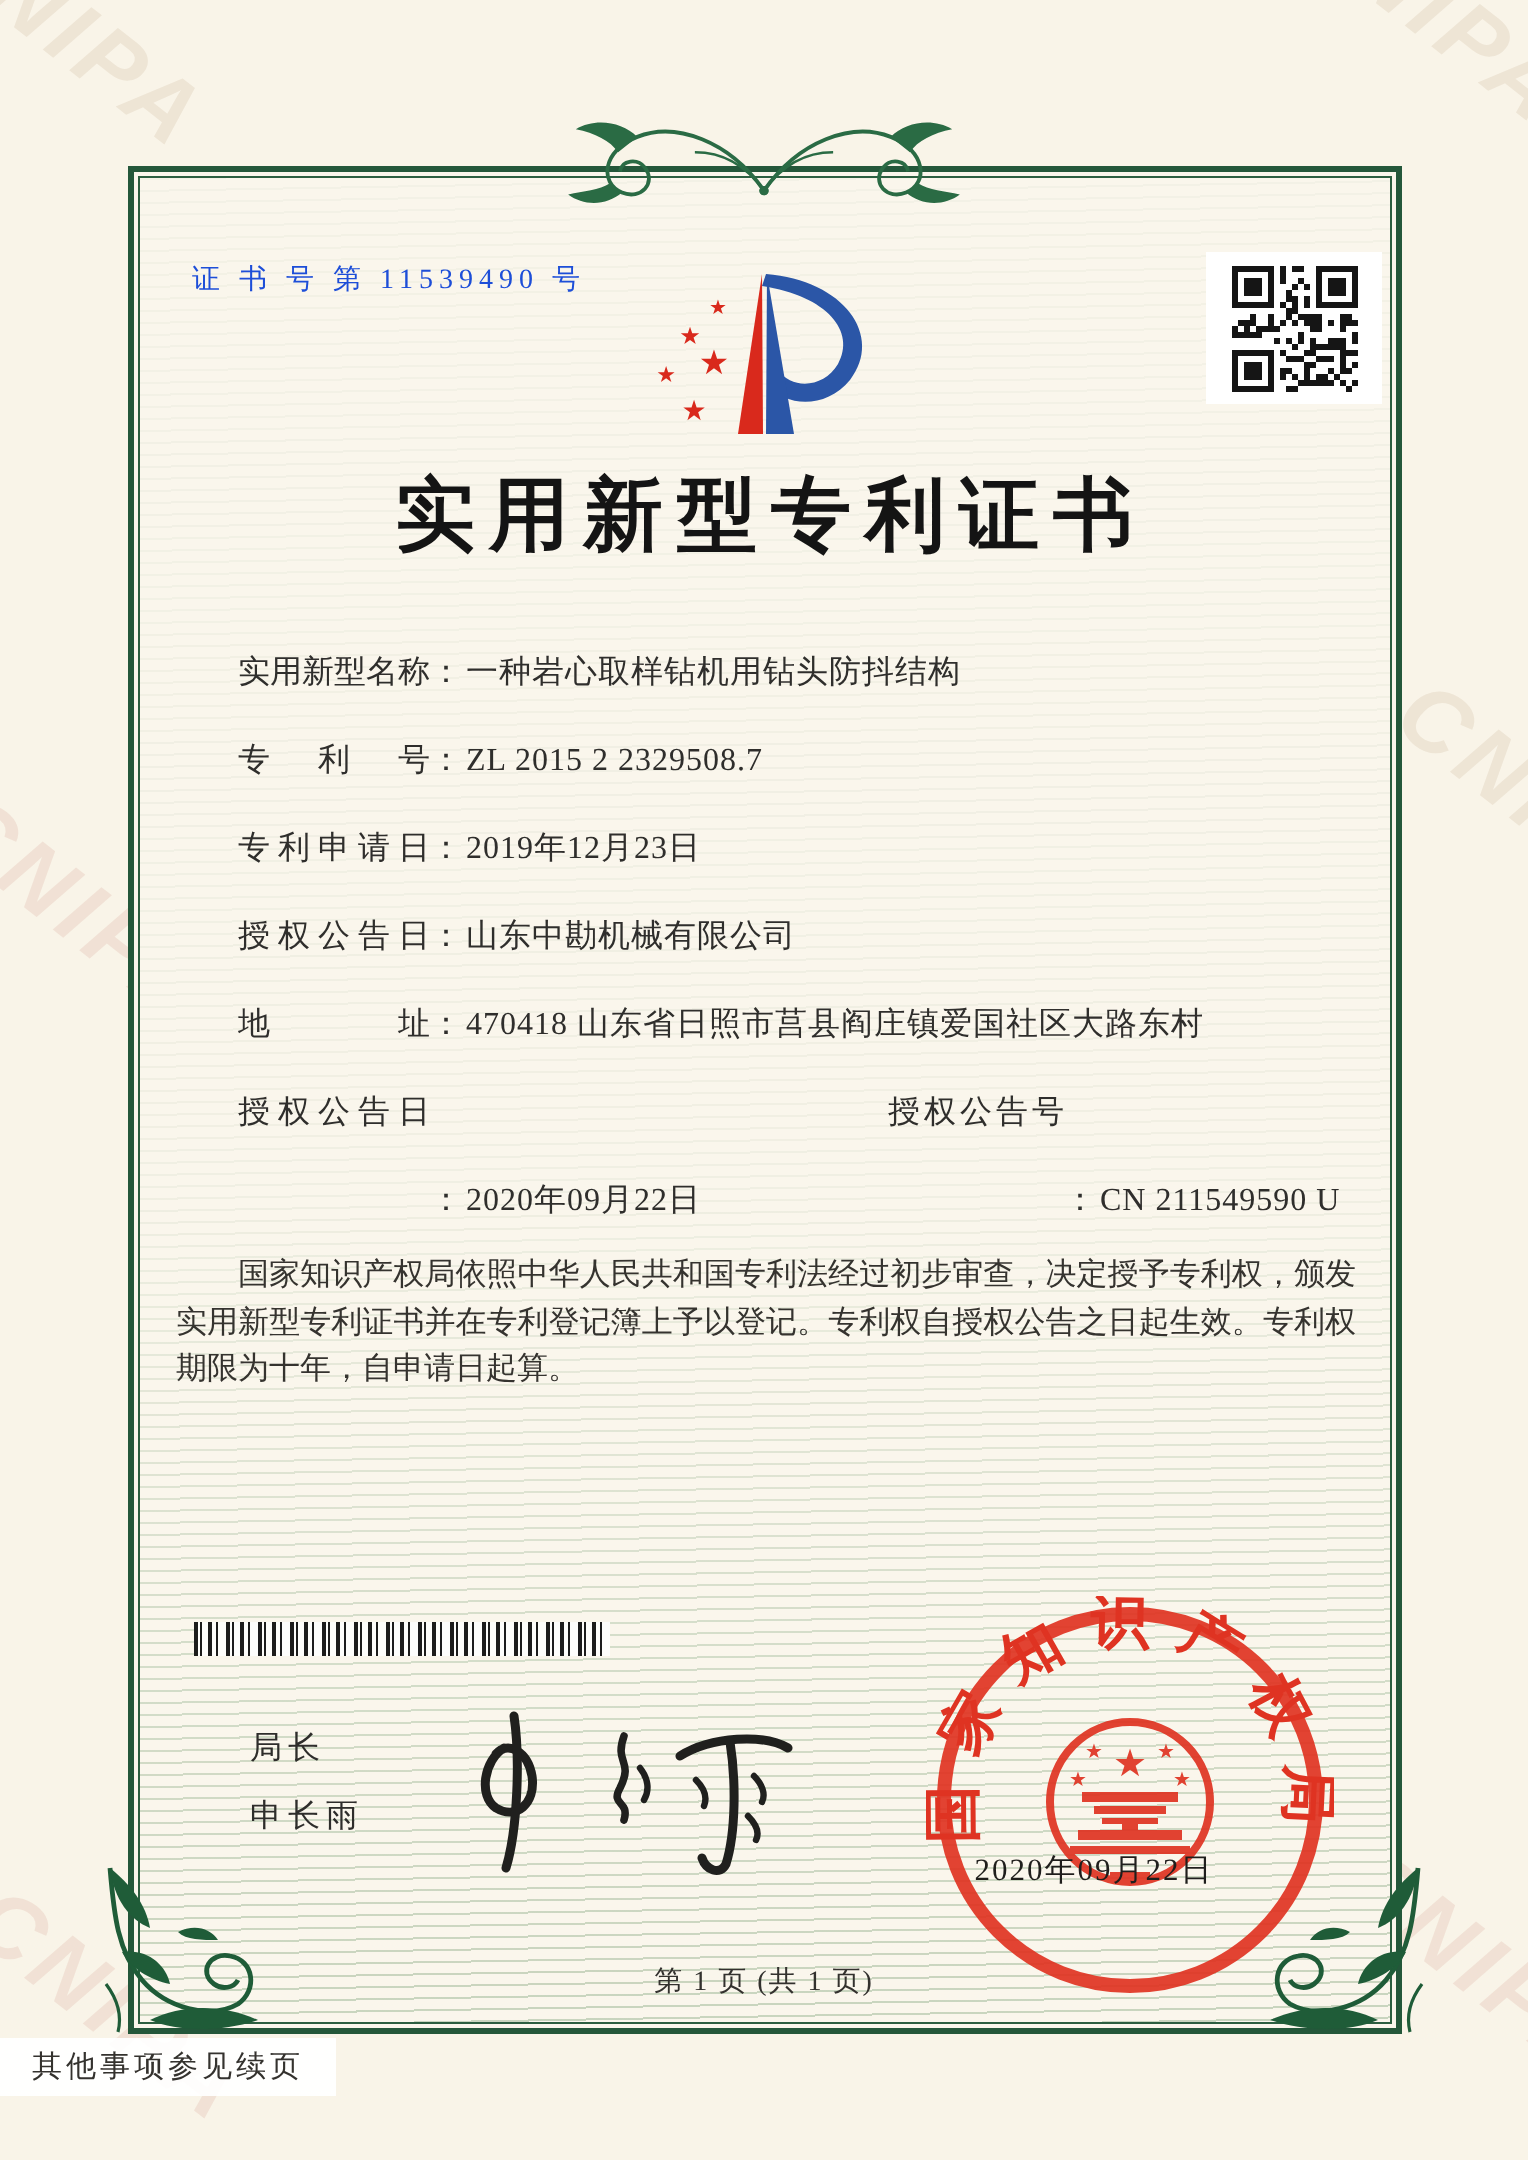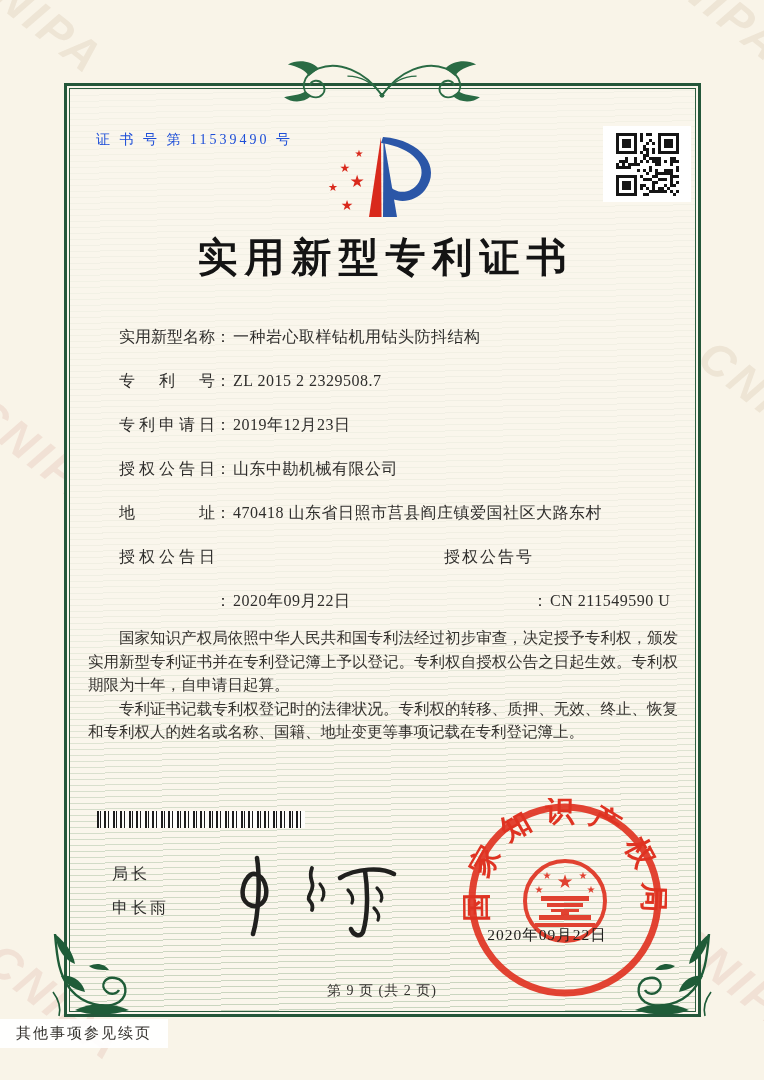--- a/index.html
+++ b/index.html
@@ -84,21 +84,21 @@
     position:absolute;left:97px;top:811px;width:208px;height:17px;
     background-color:#fdfdfb;
     background-image:repeating-linear-gradient(90deg,
       #1c1c1c 0 2px, transparent 2px 3px,
       #1c1c1c 3px 4px, transparent 4px 7px,
       #1c1c1c 7px 9px, transparent 9px 11px,
       #1c1c1c 11px 12px, transparent 12px 16px);
   }
 
   
-  .signer{position:absolute;left:112px;top:864px;font-size:16px;color:#2e2d2b;letter-spacing:3px;}
+  .signer{position:absolute;left:125px;top:864px;font-size:16px;color:#2e2d2b;letter-spacing:3px;}
   .signer div{margin-bottom:13px;}
   .signature{position:absolute;left:224px;top:846px;width:180px;height:92px;}
 
   
   .seal{position:absolute;left:463px;top:798px;width:204px;height:204px;}
   .seal-date{
     position:absolute;left:467px;top:925px;width:160px;
     text-align:center;font-size:15.5px;color:#1f1e1c;letter-spacing:1px;
   }
 
@@ -410,21 +410,20 @@
     <div class="frow">
       <span class="flabel">地址</span><span class="fcolon">：</span><span class="fvalue">470418 山东省日照市莒县阎庄镇爱国社区大路东村</span>
     </div>
     <div class="frow">
       <span class="flabel">授权公告日</span><span class="fcolon">：</span><span class="fvalue w1">2020年09月22日</span><span class="flabel narrow">授权公告号</span><span class="fcolon">：</span><span class="fvalue">CN 211549590 U</span>
     </div>
   </div>
 
   <div class="paras">
     <p>国家知识产权局依照中华人民共和国专利法经过初步审查，决定授予专利权，颁发实用新型专利证书并在专利登记簿上予以登记。专利权自授权公告之日起生效。专利权期限为十年，自申请日起算。</p>
-    <p>专利证书记载专利权登记时的法律状况。专利权的转移、质押、无效、终止、恢复和专利权人的姓名或名称、国籍、地址变更等事项记载在专利登记簿上。</p>
   </div>
 
   <div class="barcode"></div>
 
   <div class="signer">
     <div>局长</div>
     <div>申长雨</div>
   </div>
 
   <svg class="signature" viewBox="0 0 180 92">
@@ -460,18 +459,18 @@
       <rect x="84" y="105" width="36" height="4"></rect>
       <rect x="88" y="111" width="28" height="3"></rect>
       <rect x="98" y="111" width="8" height="7"></rect>
       <rect x="76" y="117" width="52" height="5"></rect>
       <rect x="72" y="125" width="60" height="4"></rect>
       <rect x="92" y="138" width="20" height="4"></rect>
     </g>
   </svg>
   <div class="seal-date">2020年09月22日</div>
 
-  <div class="page-no">第 9 页 (共 2 页)</div>
+  <div class="page-no">第 1 页 (共 1 页)</div>
   <div class="footer-note">
     <span>其他事项参见续页</span>
   </div>
 
 </div>
 
 </body></html>

